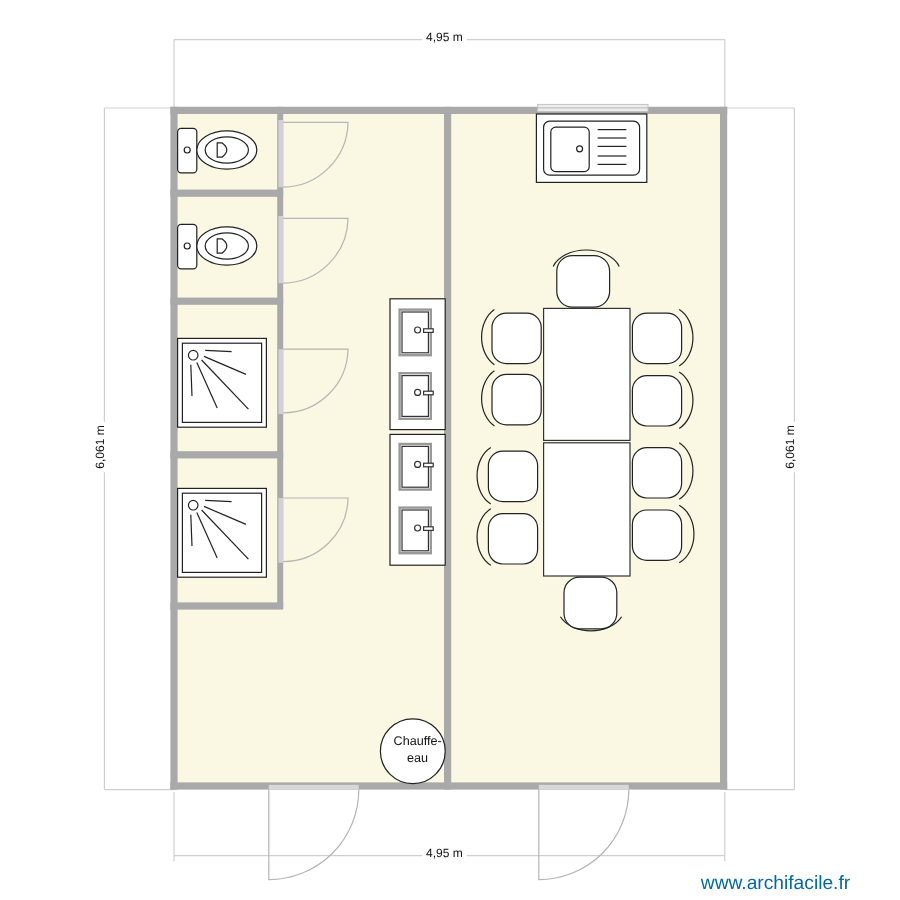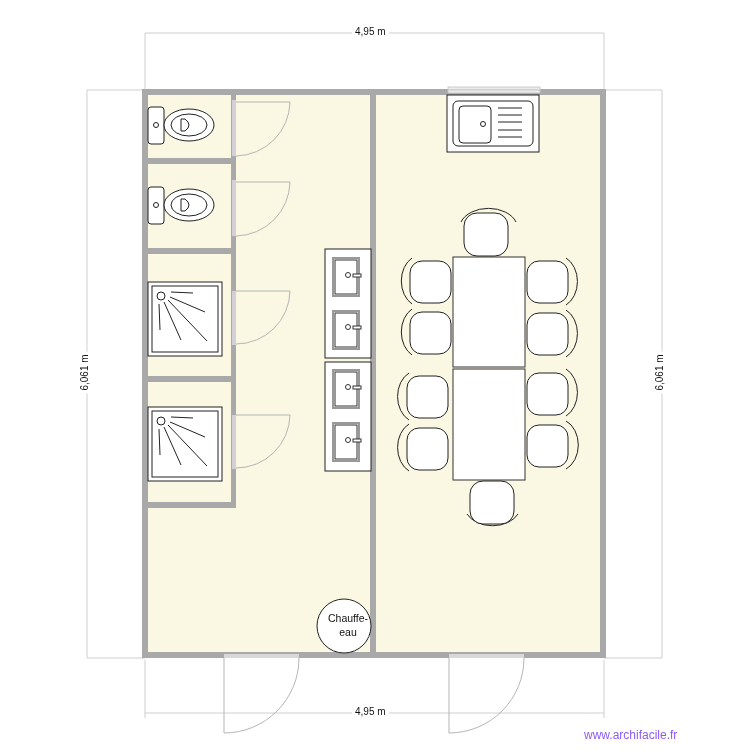--- a/index.html
+++ b/index.html
@@ -1,20 +1,20 @@
 <!DOCTYPE html>
 <html><head>
   <meta charset="utf-8">
   <style>
     html, body { margin:0; padding:0; background:#ffffff; }
     body { width:750px; height:750px; position:relative; overflow:hidden; font-family:"Liberation Sans", sans-serif; }
     svg { position:absolute; left:0; top:0; }
     .dimlbl { position:absolute; font-size:10px; color:#111; background:#fff; padding:0 3px; white-space:nowrap; }
     .vlbl { transform:rotate(-90deg); transform-origin:center center; }
-    .watermark { position:absolute; left:584px; top:728px; font-size:12px; color:#8b5cf6; }
+    .watermark { position:absolute; left:584px; top:728px; font-size:16px; color:#0369a1; }
     .heater-label { position:absolute; left:317px; top:611px; width:62px; text-align:center; font-size:10.5px; line-height:14px; color:#111; }
   </style>
 </head>
 <body>
 
 <svg width="750" height="750" viewBox="0 0 750 750" xmlns="http://www.w3.org/2000/svg">
 
   <g stroke="#cfcfcf" stroke-width="1" fill="none">
     <line x1="145" y1="33" x2="604" y2="33"></line>
     <line x1="145" y1="33" x2="145" y2="90"></line>

